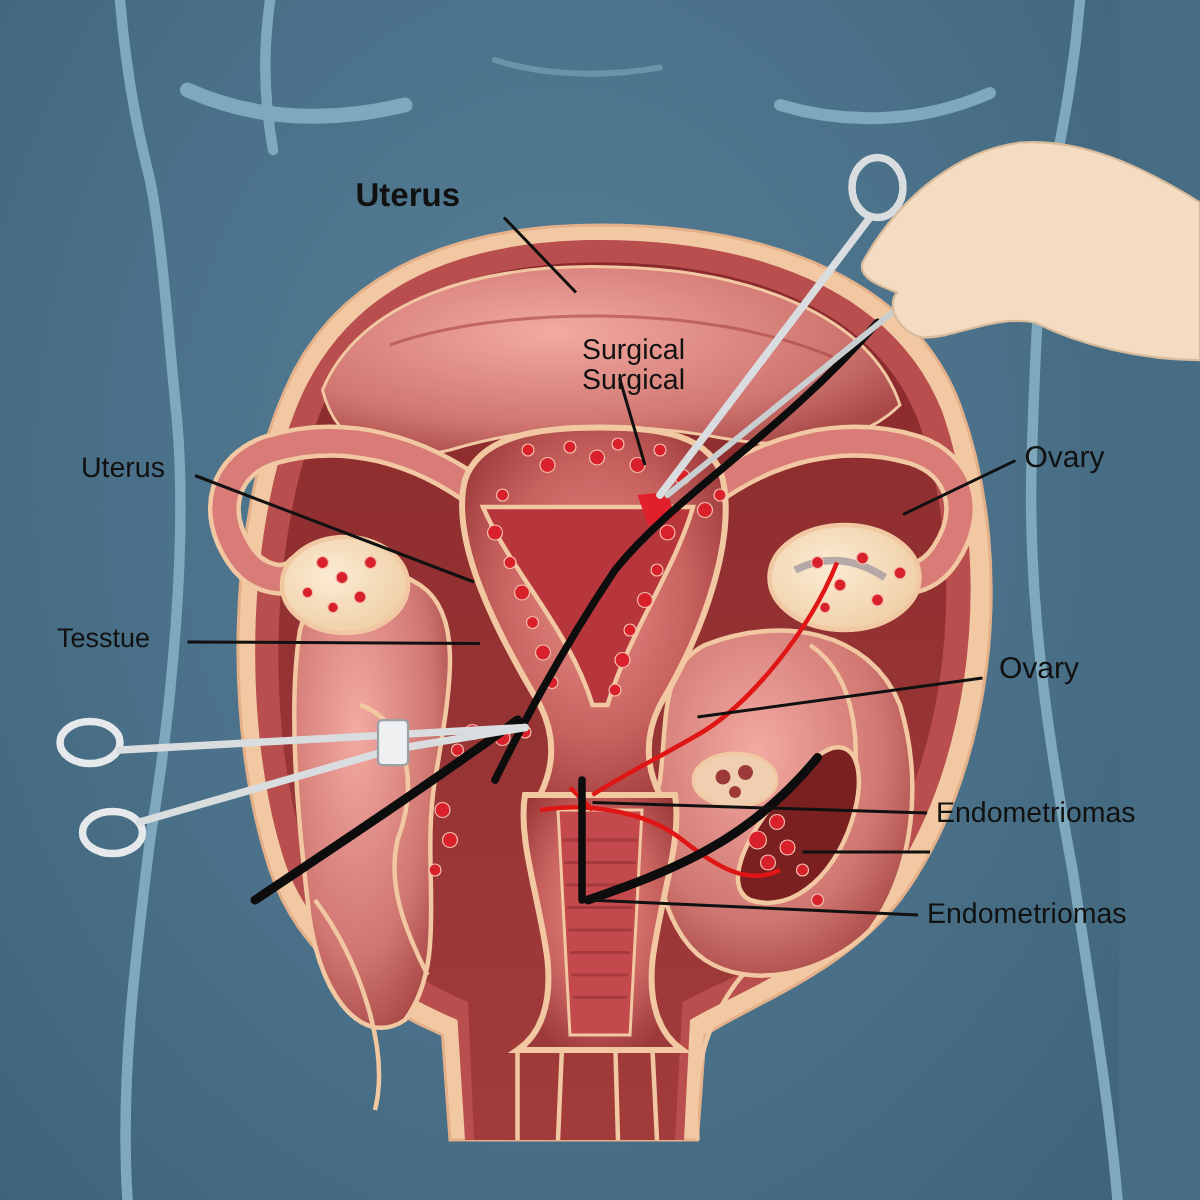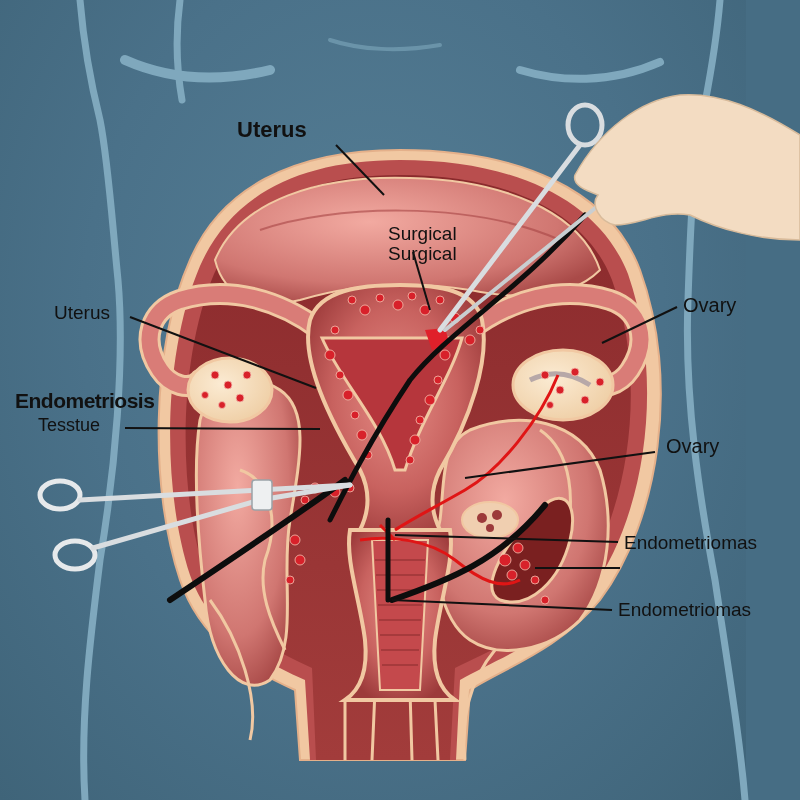--- a/index.html
+++ b/index.html
@@ -196,21 +196,20 @@
     <line x1="612" y1="610" x2="392" y2="600"></line>
   </g>
 </svg>
 
 <div class="label l-uterus-top">Uterus</div>
 <div class="label l-surgical">
   <div>Surgical</div>
   <div>Surgical</div>
 </div>
 <div class="label l-uterus-left">Uterus</div>
-<div class="label l-endo">Endometriosis</div>
 <div class="label l-tesstue">Tesstue</div>
 <div class="label l-ovary-top">Ovary</div>
 <div class="label l-ovary-mid">Ovary</div>
 <div class="label l-endo-choc">
   <div>Endometriomas</div>
 </div>
 <div class="label l-endo-drained">
   <div>Endometriomas</div>
 </div>
 

